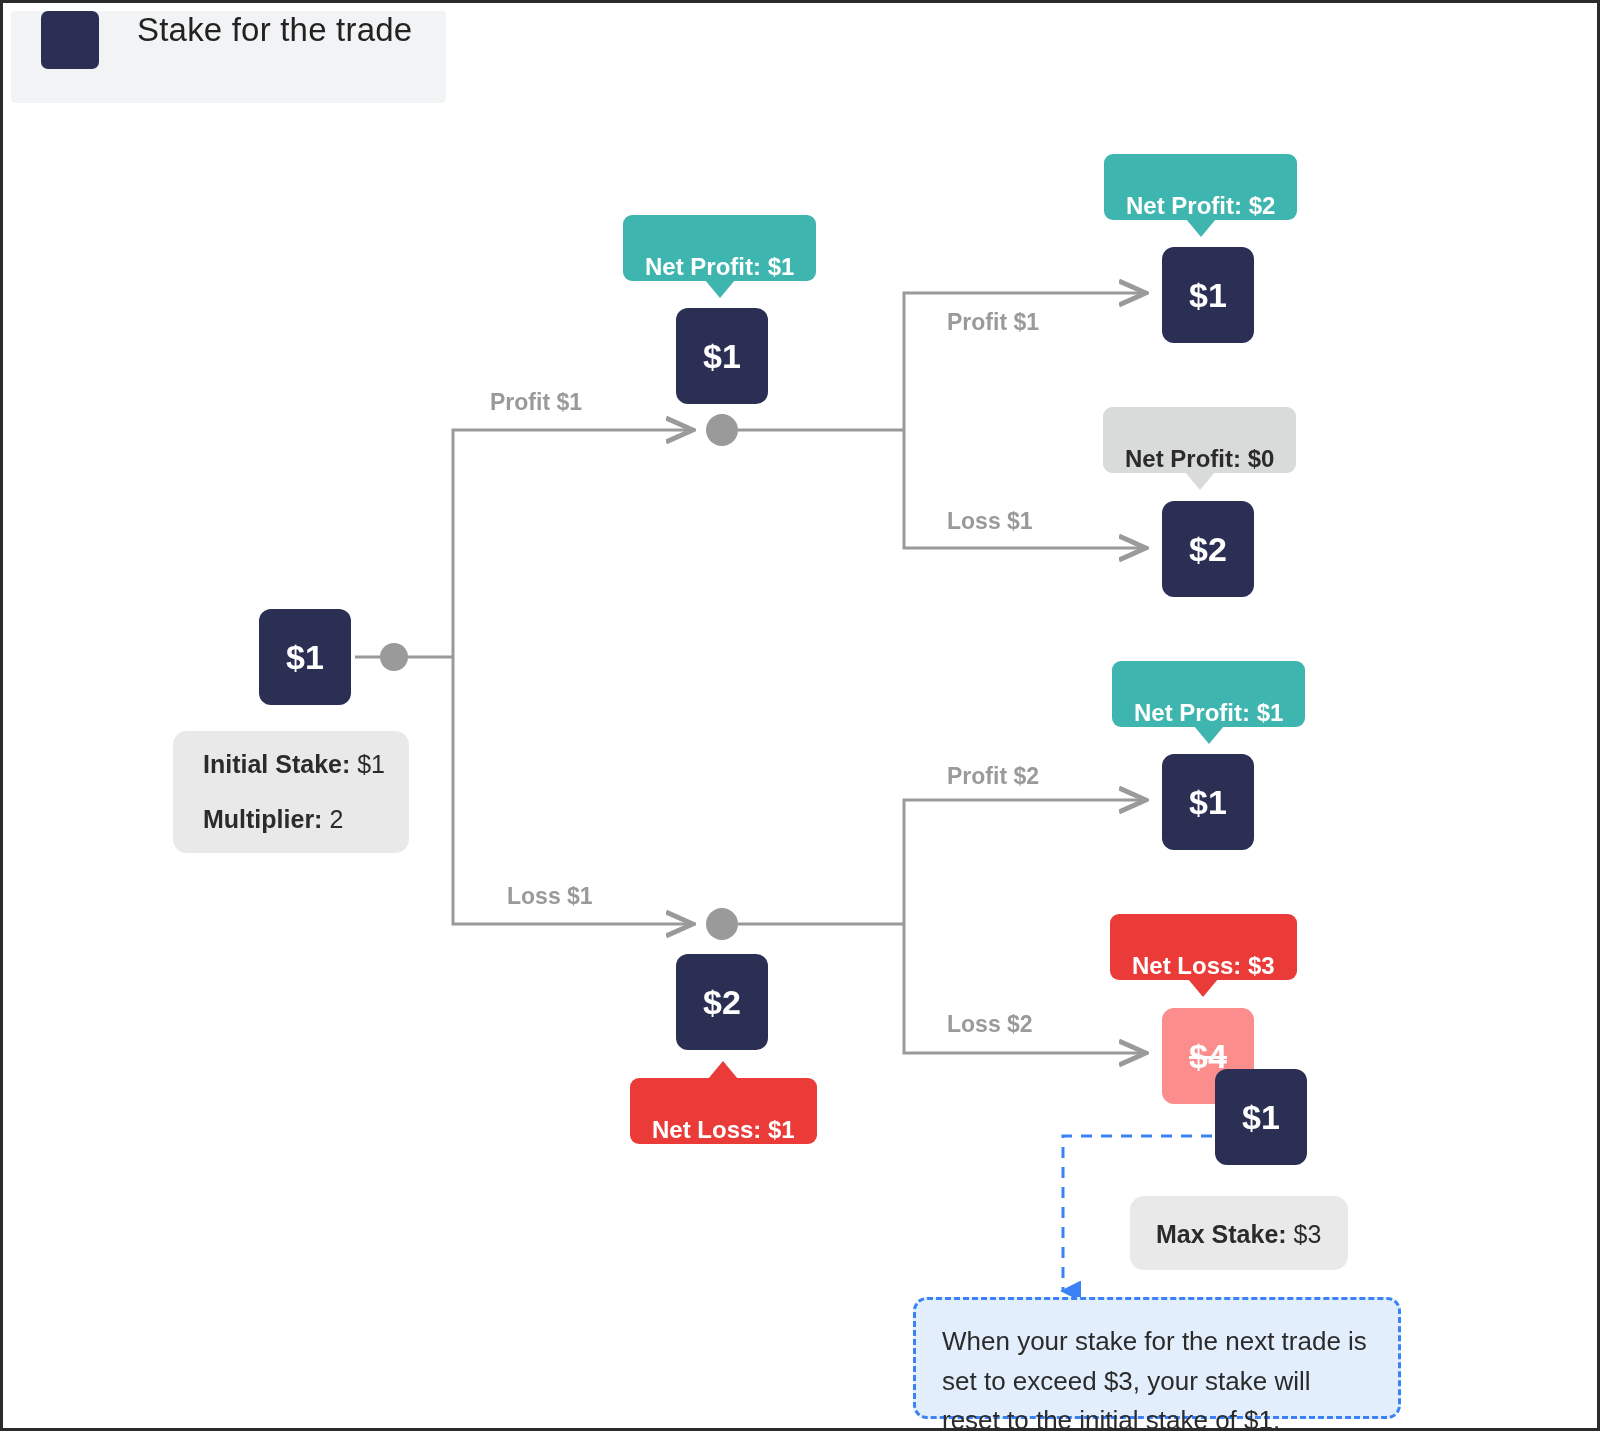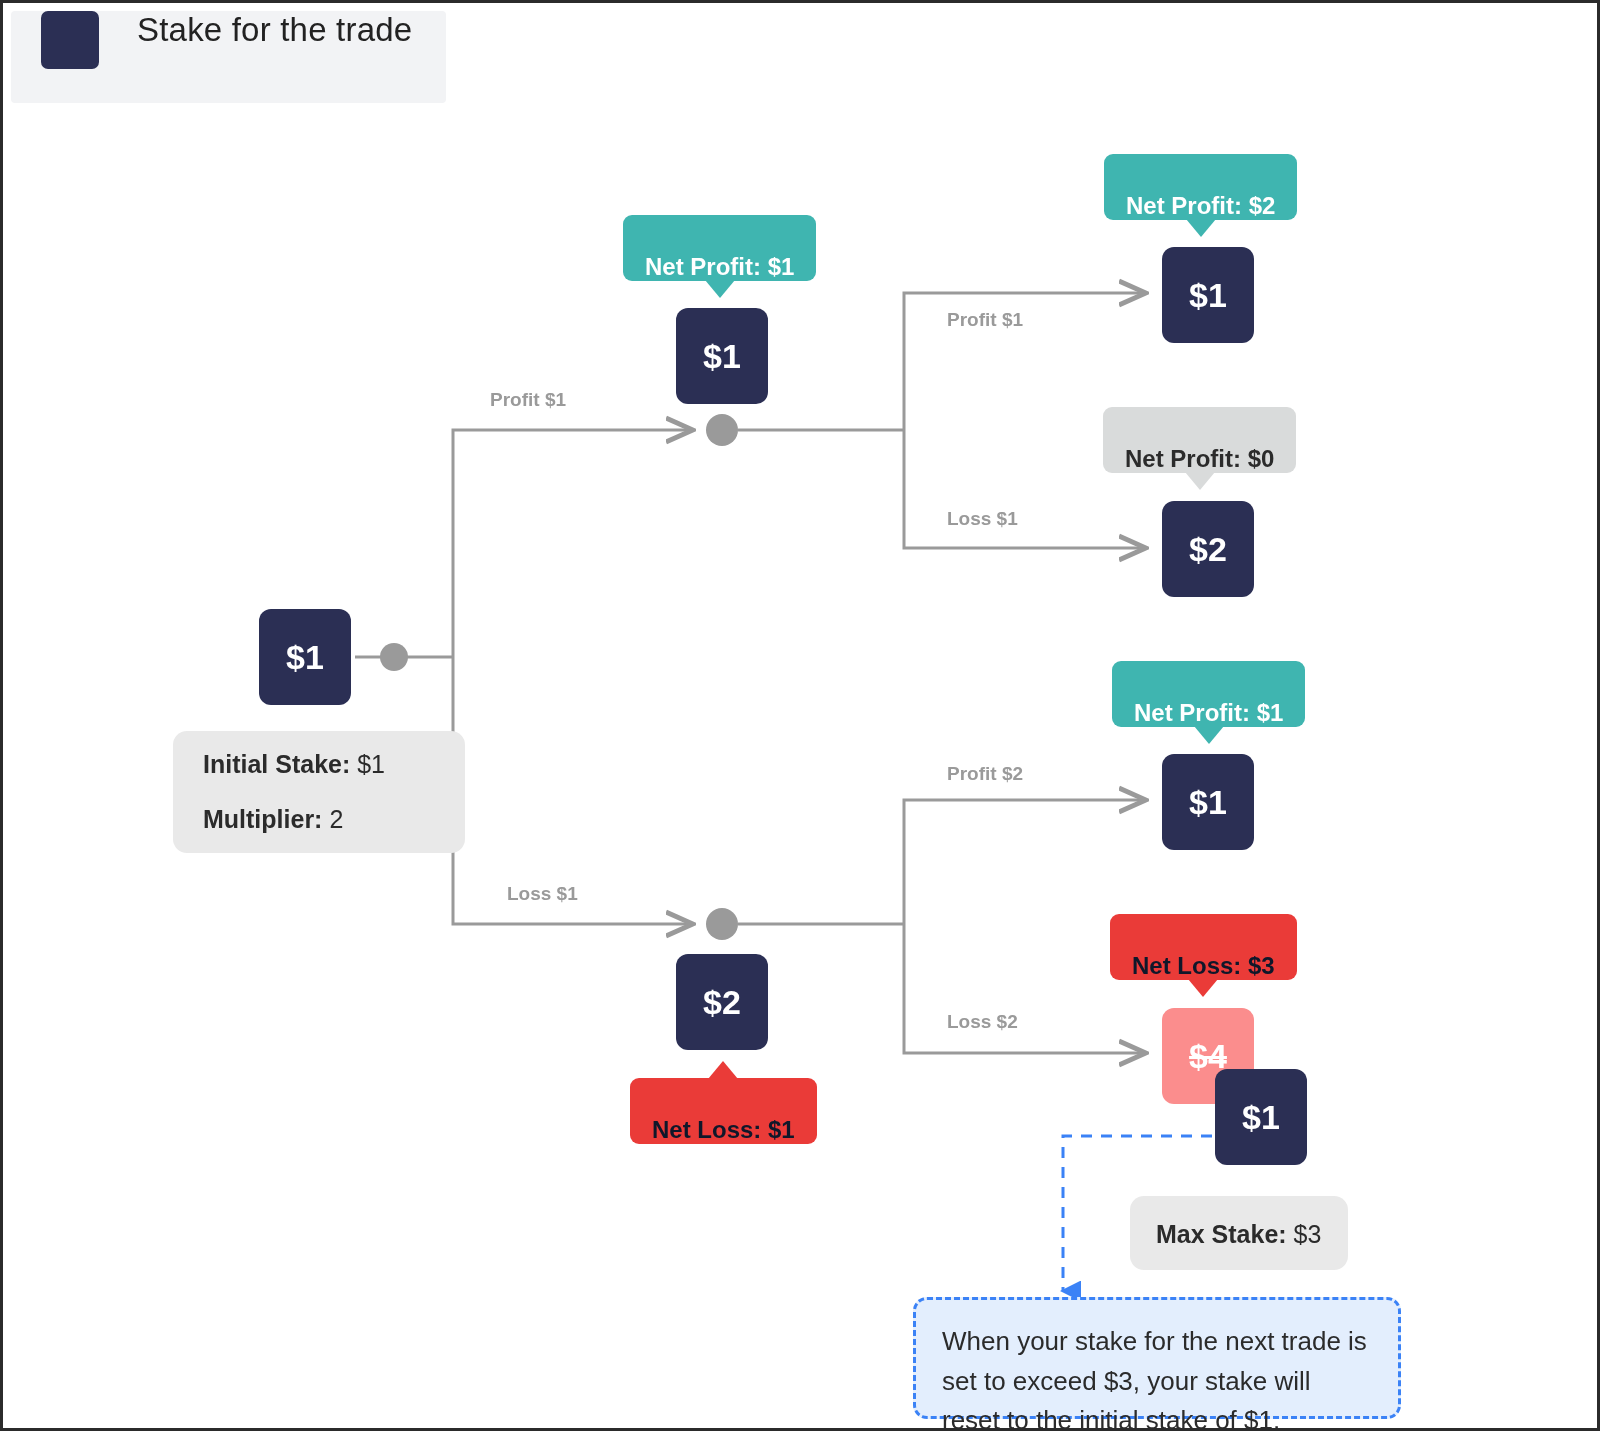--- a/index.html
+++ b/index.html
@@ -109,21 +109,21 @@
   }
   .bubble.up::after {
     top: -17px;
     left: 50%;
     margin-left: -15px;
     border-bottom: 18px solid currentColor;
   }
   .bubble.profit { background: #3fb5b0; color: #3fb5b0; }
   .bubble.profit .txt { color: #ffffff; }
   .bubble.loss   { background: #ea3b38; color: #ea3b38; }
-  .bubble.loss .txt { color: #0f172a; }
+  .bubble.loss .txt { color: #ffffff; }
   .bubble.neutral{ background: #d9dbdb; color: #d9dbdb; }
   .bubble.neutral .txt { color: #2b2b2b; }
 
   
   .infobox {
     position: absolute;
     background: #e9e9e9;
     border-radius: 14px;
     box-sizing: border-box;
     display: flex;
@@ -135,21 +135,21 @@
     font-size: 25px;
     color: #2b2b2b;
     line-height: 1.55;
     white-space: nowrap;
   }
   .infobox .k { font-weight: bold; }
 
   
   .edge-label {
     position: absolute;
-    font-size: 19px;
+    font-size: 23px;
     font-weight: bold;
     color: #9a9a9a;
     white-space: nowrap;
   }
 
   
   .note {
     position: absolute;
     background: #e3eefd;
     border: 3px dashed #3b82f6;
@@ -203,21 +203,21 @@
 
     <div class="legend">
       <div class="legend-swatch"></div>
       <div class="legend-label">Stake for the trade</div>
     </div>
 
     <div class="stake" style="left:256px; top:606px;">
       <span class="amt">$1</span>
     </div>
 
-    <div class="infobox" style="left:170px; top:728px; width:292px; height:122px;gap:16px;">
+    <div class="infobox" style="left:170px; top:728px; width:236px; height:122px;gap:16px;">
       <div class="line">
         <span class="k">Initial Stake:</span>
         <span>$1</span>
       </div>
       <div class="line">
         <span class="k">Multiplier:</span>
         <span>2</span>
       </div>
     </div>
 

